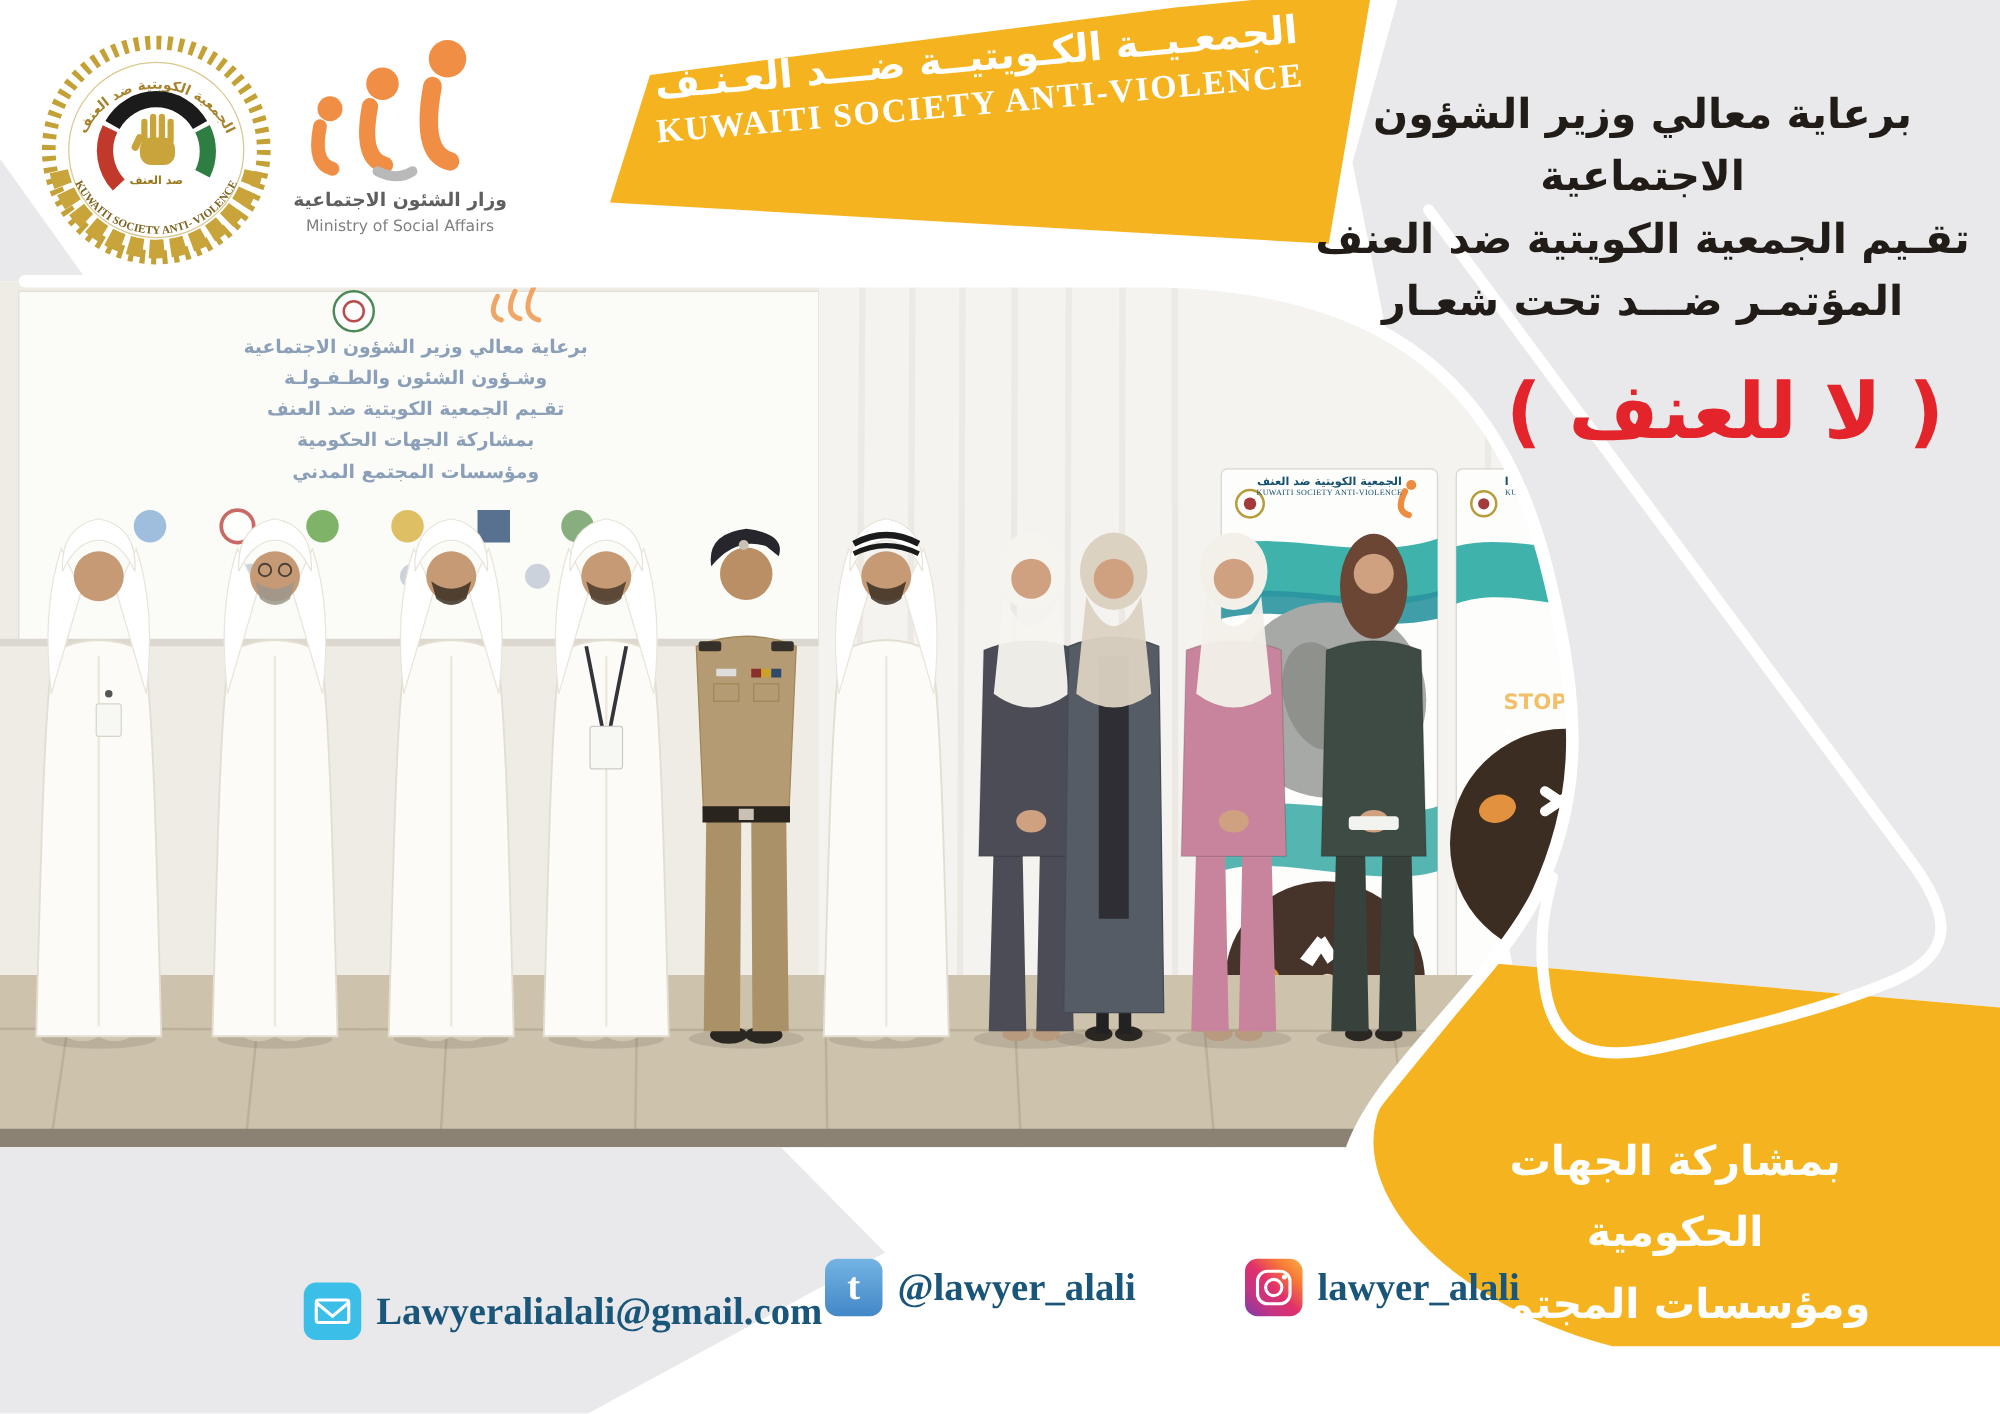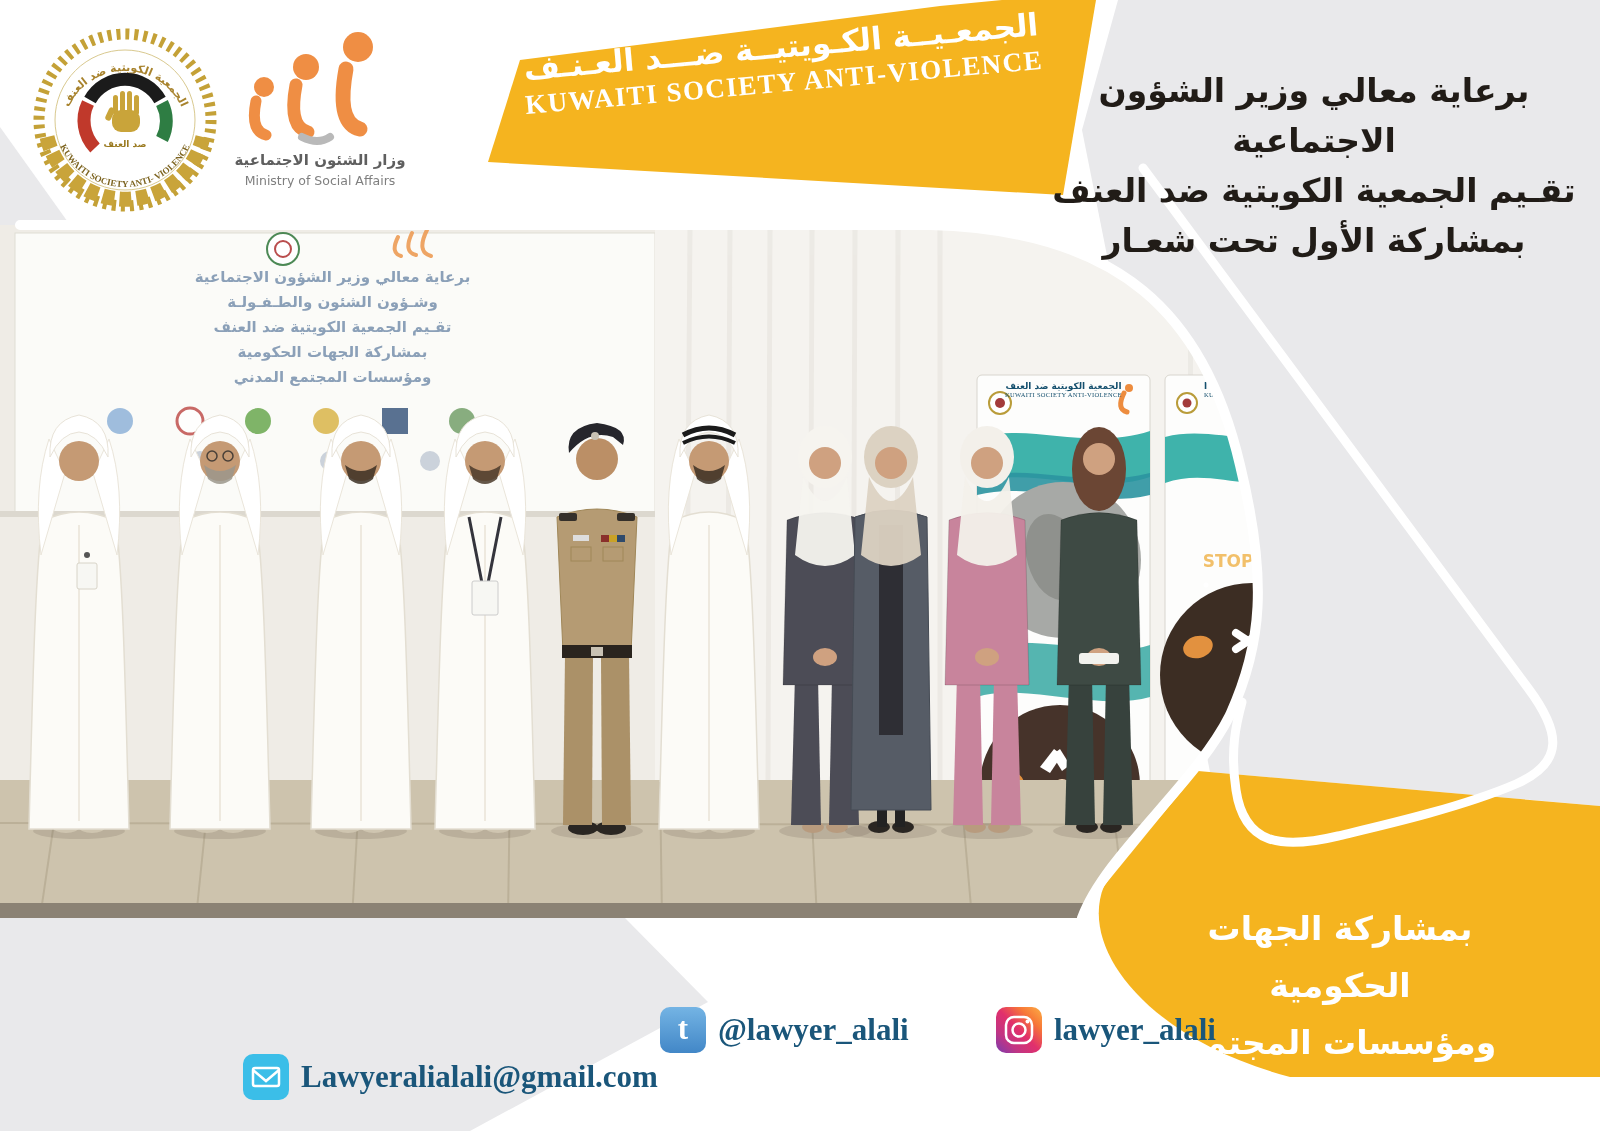--- a/index.html
+++ b/index.html
@@ -361,29 +361,30 @@
   </svg>
 
   <div class="abs txt banner-text">
     <div class="banner-ar">الجمعـيــة الكـويتيــة ضـــد العـنـف</div>
     <div class="banner-en">KUWAITI SOCIETY ANTI-VIOLENCE</div>
   </div>
 
   <div class="abs txt rp">
     <div>برعاية معالي وزير الشؤون الاجتماعية</div>
     <div>تقـيم الجمعية الكويتية ضد العنف</div>
-    <div>بمشاركة الأول تحت شعـار</div>
-  </div>
+    <div>المؤتمـر ضـــد تحت شعـار</div>
+  </div>
+  <div class="abs txt slogan">( لا للعنف )</div>
 
   <div class="abs txt participation">
     <div>بمشاركة الجهات الحكومية</div>
     <div>ومؤسسات المجتمع المدني</div>
   </div>
 
-  <div class="abs contact" style="left:243px;top:1054px;">
+  <div class="abs contact" style="left:243px;top:1026px;">
     <div class="cicon ic-mail">
       <svg width="46" height="46">
           <rect x="10" y="14" width="26" height="18" rx="2" fill="none" stroke="#fff" stroke-width="2.5"></rect>
           <path d="M10,16 L23,27 L36,16" fill="none" stroke="#fff" stroke-width="2.5"></path>
         </svg>
     </div>
     <div class="label">Lawyeralialali@gmail.com</div>
   </div>
   <div class="abs contact" style="left:660px;top:1007px;">
     <div class="cicon ic-tw">

